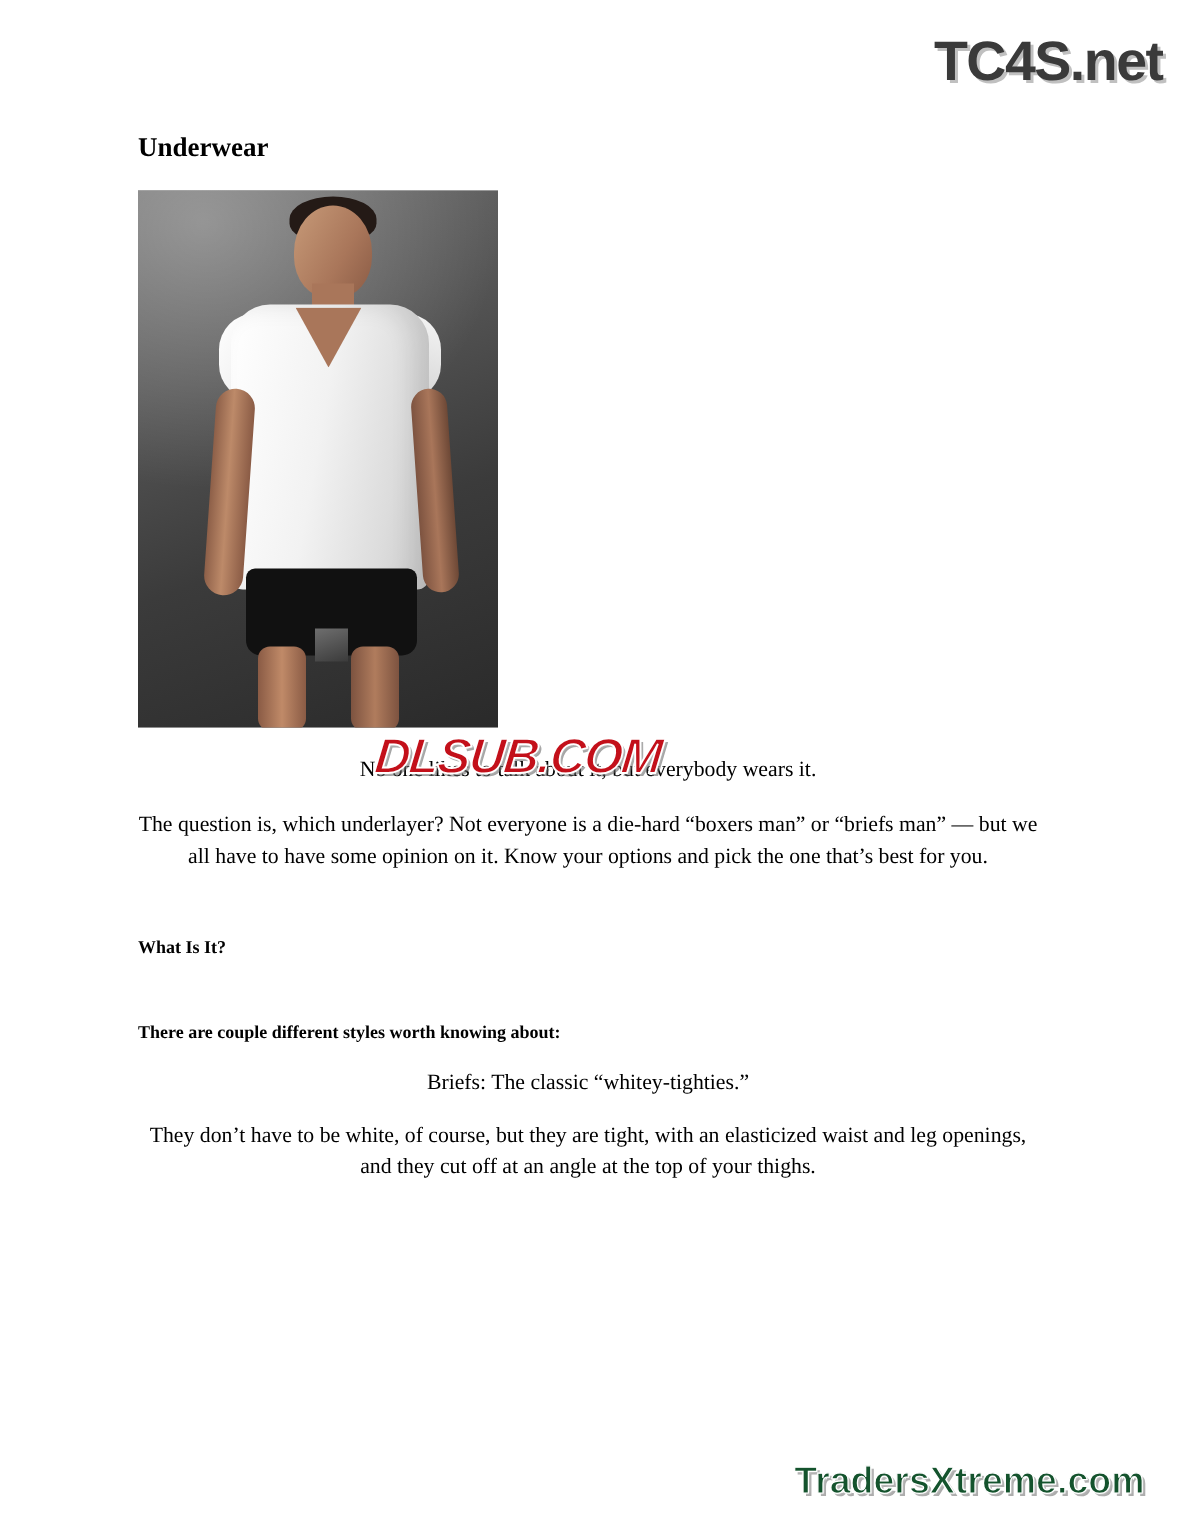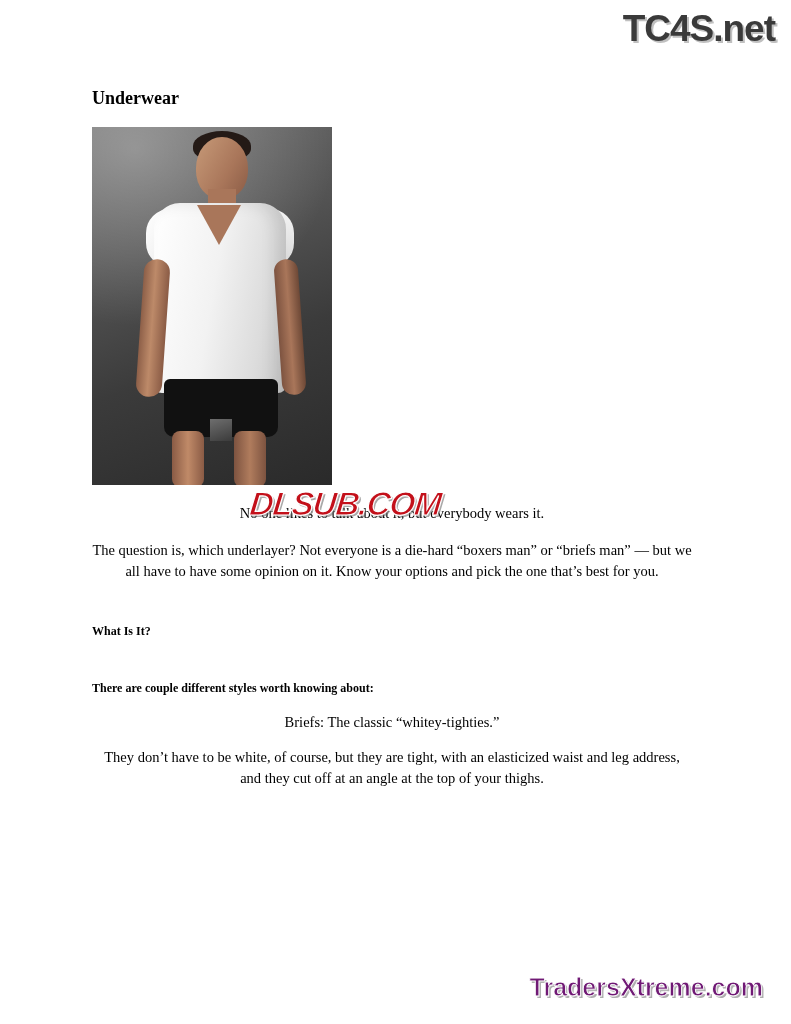--- a/index.html
+++ b/index.html
@@ -12,21 +12,21 @@
     height: 1024px;
     position: relative;
     font-family: "Liberation Serif", serif;
     color: #000000;
     overflow: hidden;
   }
 
   
   .top-watermark {
     position: absolute;
-    top: 8px;
+    top: 20px;
     right: 16px;
     font-family: "Liberation Sans", sans-serif;
     font-weight: bold;
     font-size: 37px;
     letter-spacing: -1px;
     color: #3a3a3a;
     text-shadow: 2px 2px 0 rgba(140,140,140,0.55);
   }
 
   
@@ -193,21 +193,21 @@
   }
 
   
   .bottom-watermark {
     position: absolute;
     right: 28px;
     bottom: 22px;
     font-family: "Liberation Sans", sans-serif;
     font-weight: bold;
     font-size: 25px;
-    color: #701a75;
+    color: #14532d;
     -webkit-text-stroke: 0.8px #ffffff;
     text-shadow:
       0 0 2px #ffffff,
       2px 2px 0 rgba(90,90,90,0.5);
   }
 </style>
 </head>
 <body>
 
 <div class="top-watermark">TC4S.net</div>
@@ -241,19 +241,19 @@
 
   <div class="sub-heading">What Is It?</div>
 
 
   <div class="spacer-lg"></div>
 
   <div class="sub-heading">There are couple different styles worth knowing about:</div>
 
   <p class="body-text tight"><span class="italic-lead">Briefs:</span><span> The classic “whitey-tighties.”</span></p>
 
-  <p class="body-text">They don’t have to be white, of course, but they are tight, with an elasticized waist and leg address, and they cut off at an angle at the top of your thighs.</p>
+  <p class="body-text">They don’t have to be white, of course, but they are tight, with an elasticized waist and leg openings, and they cut off at an angle at the top of your thighs.</p>
 
 </div>
 
 <div class="mid-watermark">DLSUB.COM</div>
 
 <div class="bottom-watermark">TradersXtreme.com</div>
 
 </body></html>

